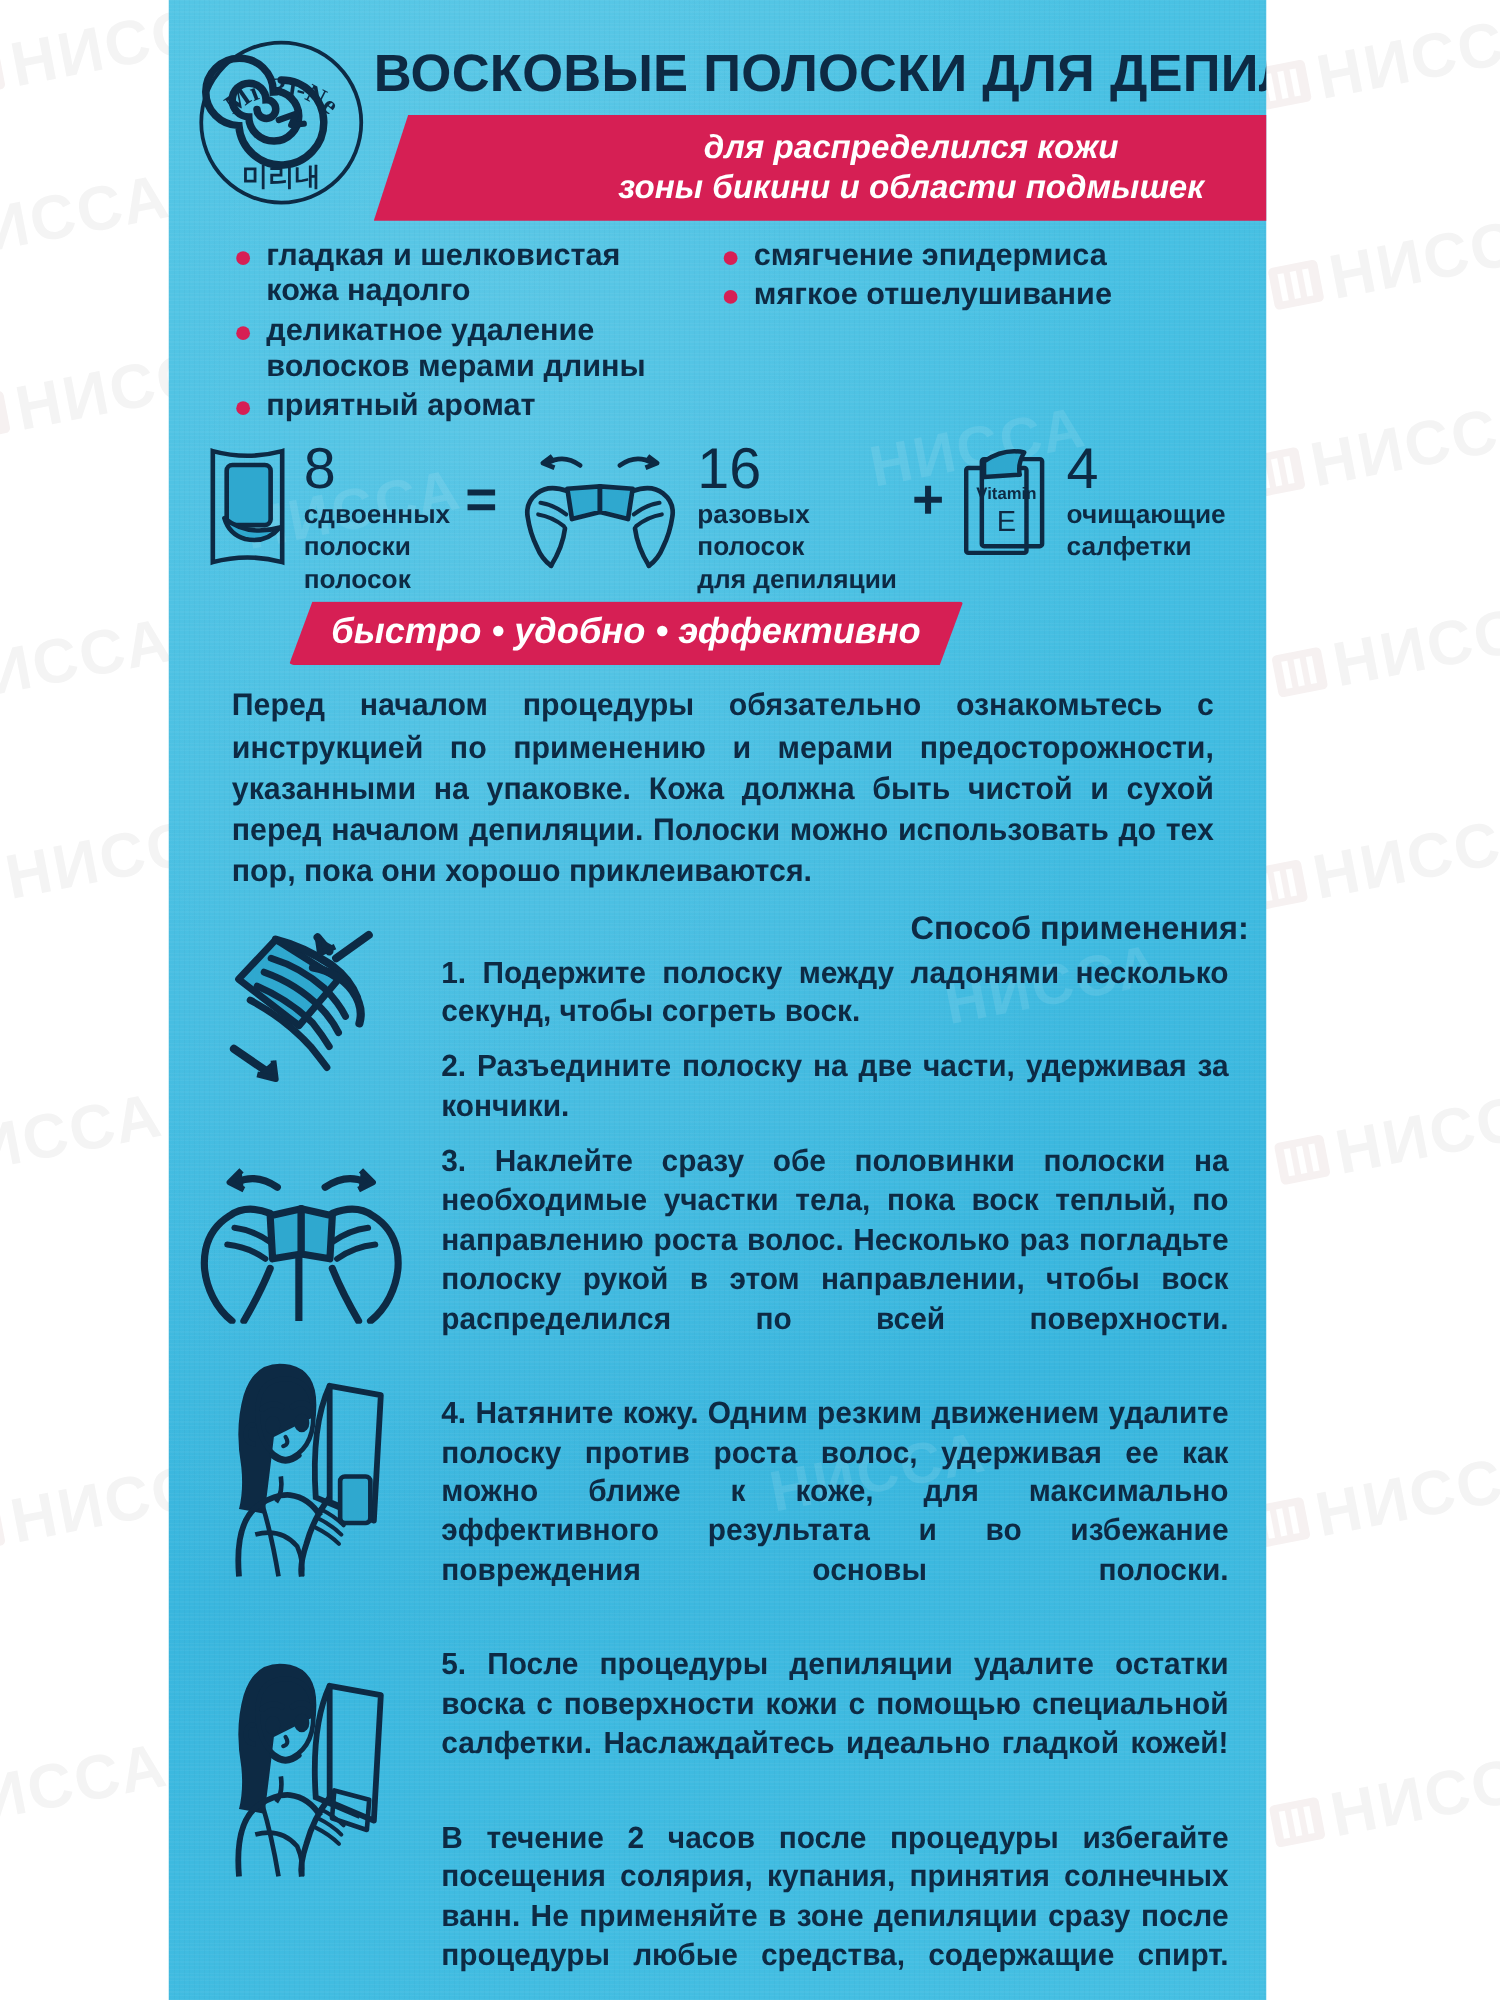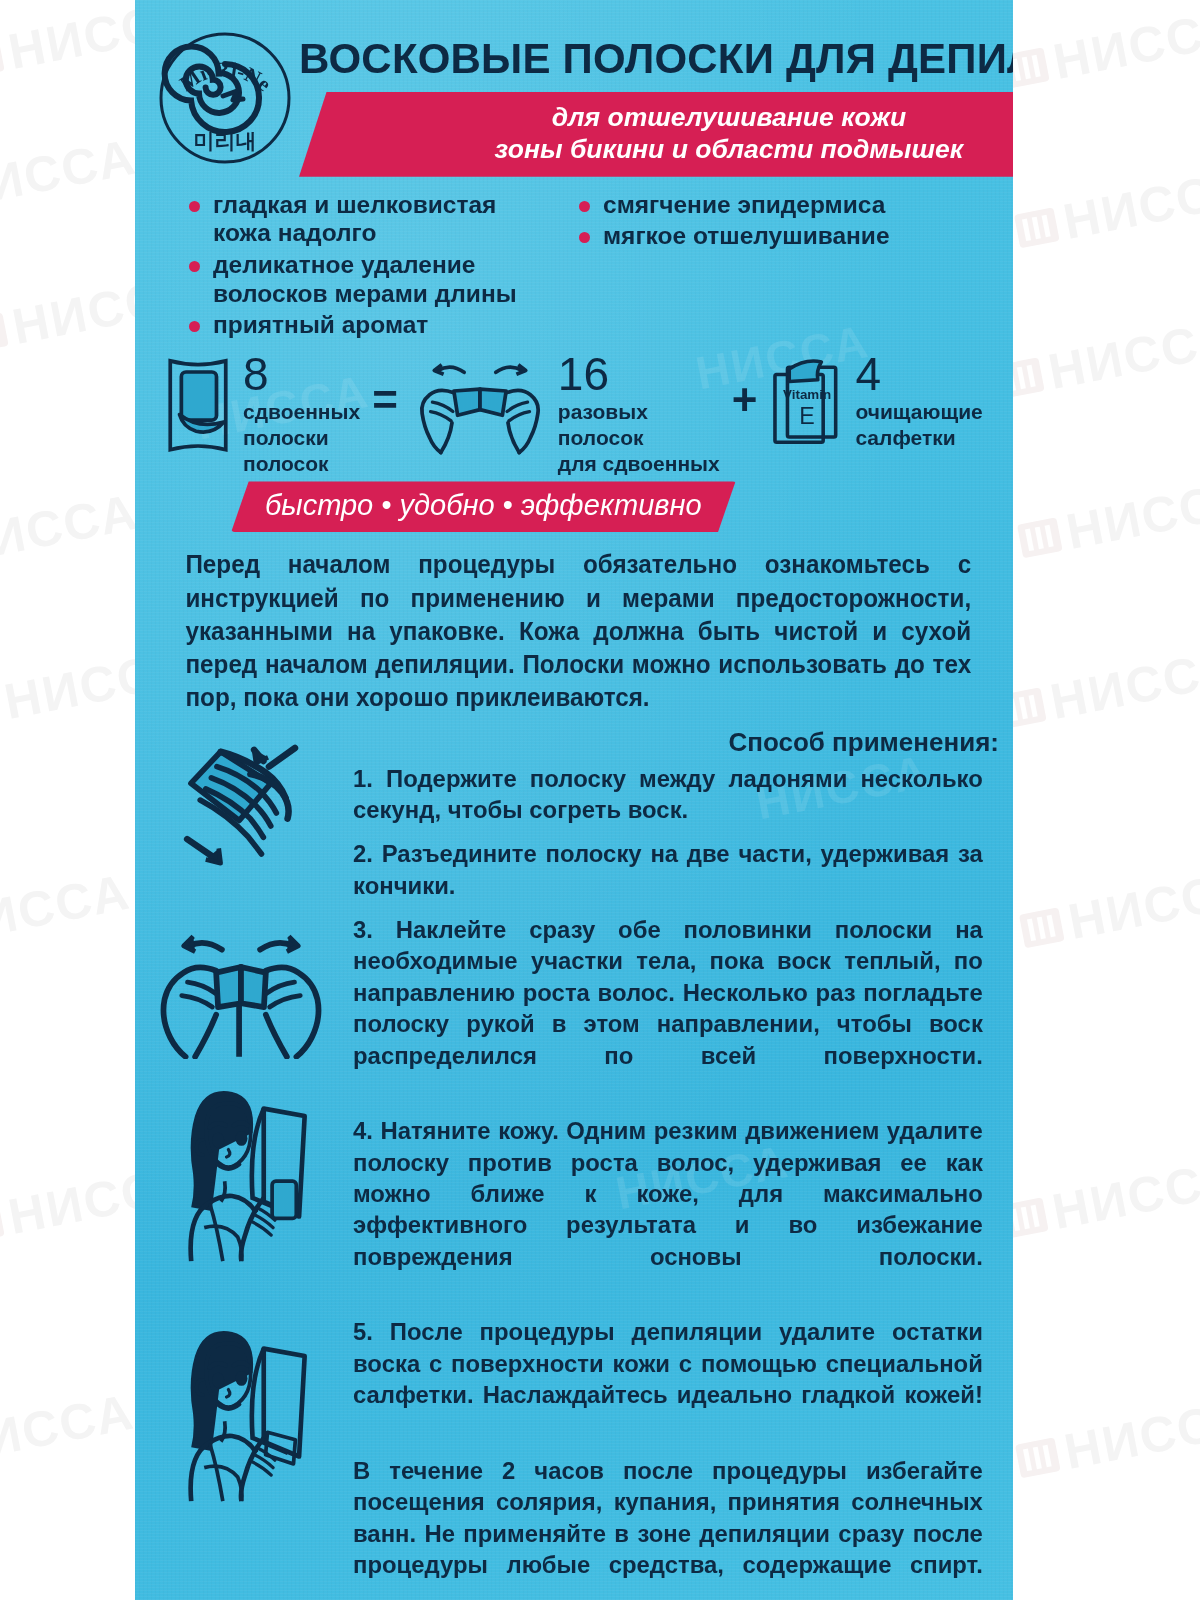--- a/index.html
+++ b/index.html
@@ -136,21 +136,21 @@
   .eq-op{
     font-size:44px;font-weight:bold;color:#0d2a44;
     margin:22px 12px 0 12px;
   }
 
   
   .tagline-wrap{padding:4px 0 0 96px;}
   .tagline{
     display:inline-block;
     background:#d61f54;color:#fff;
-    font-style:italic;font-weight:normal;font-size:29px;
+    font-style:italic;font-weight:bold;font-size:29px;
     padding:8px 34px 10px 34px;
     clip-path:polygon(3.5% 0, 100% 0, 96.5% 100%, 0% 100%);
     border-radius:4px;
   }
 
   
   .intro{
     padding:16px 16px 0 52px;
     color:#0d2a44;
     font-size:25px;font-weight:bold;
@@ -275,21 +275,21 @@
           <text font-family="Liberation Serif, serif" font-size="21" font-weight="bold" fill="#0d2a44">
             <textPath href="#arcTop" startOffset="50%" text-anchor="middle">Mi-Ri-Ne</textPath>
           </text>
 
           <text x="68" y="118" font-family="DejaVu Sans, sans-serif" font-size="21" font-weight="bold" fill="#0d2a44" text-anchor="middle">미리내</text>
         </svg>
       </div>
       <div class="title-block">
         <div class="main-title">ВОСКОВЫЕ ПОЛОСКИ ДЛЯ ДЕПИЛЯЦИИ</div>
         <div class="subtitle-banner">
-          <div>для отшелушивание кожи</div>
+          <div>для распределился кожи</div>
           <div>зоны бикини и области подмышек</div>
         </div>
       </div>
     </div>
 
     <div class="benefits">
       <div class="bcol left">
         <div class="bitem"><span class="dot"></span><span>гладкая и шелковистая кожа надолго</span></div>
         <div class="bitem"><span class="dot"></span><span>деликатное удаление волосков мерами длины</span></div>
         <div class="bitem"><span class="dot"></span><span>приятный аромат</span></div>
@@ -343,21 +343,21 @@
             <path d="M126 52 q-12 2 -22 10" fill="none" stroke="#0d2a44" stroke-width="3.5" stroke-linecap="round"></path>
             <path d="M128 62 q-12 2 -22 10" fill="none" stroke="#0d2a44" stroke-width="3.5" stroke-linecap="round"></path>
             <path d="M117 106 q-10 -16 -12 -32" fill="none" stroke="#0d2a44" stroke-width="4" stroke-linecap="round"></path>
           </svg>
         </div>
         <div class="eq-text">
           <div class="eq-num">16</div>
           <div class="eq-lbl">
             <div>разовых</div>
             <div>полосок</div>
-            <div>для сдвоенных</div>
+            <div>для депиляции</div>
           </div>
         </div>
       </div>
 
       <div class="eq-op">+</div>
 
       <div class="eq-cell">
         <div class="eq-icon">
           <svg viewBox="0 0 86 112" width="78" height="100">
             <rect x="6" y="24" width="54" height="76" rx="2" fill="none" stroke="#0d2a44" stroke-width="4"></rect>

